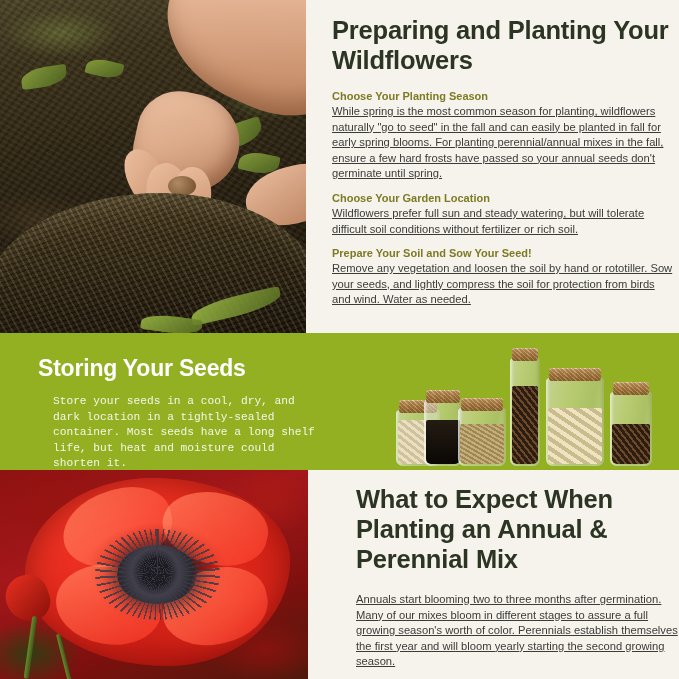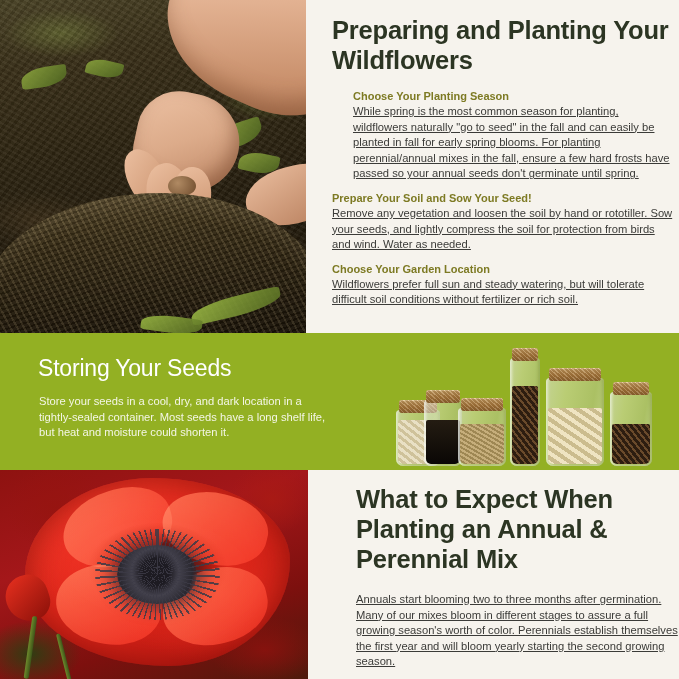--- a/index.html
+++ b/index.html
@@ -71,22 +71,22 @@
   #intro-text{position:absolute;left:306px;top:0;width:384px;height:333px;background:#f6f3ed;}
   .h1{font-size:25.5px;line-height:30px;font-weight:bold;color:#2c3523;
       letter-spacing:-.2px;margin:0;}
   .subhead{font-size:11px;font-weight:bold;color:#7d7a23;margin:0 0 1px 0;line-height:14px;}
   .body{font-size:11.2px;line-height:15.6px;color:#3b3b38;margin:0;text-decoration:underline;}
   .blk{margin-top:9px;}
 
   
   #storing-band{position:absolute;left:0;top:333px;width:679px;height:137px;
     background:#93b023;overflow:hidden;}
-  .h2{font-size:23px;font-weight:normal;color:#ffffff;margin:0;line-height:27px;letter-spacing:-.2px;}
-  .body-light{font-size:11.2px;line-height:15.6px;color:#f4f6e6;margin:1px;}
+  .h2{font-size:23px;font-weight:bold;color:#ffffff;margin:0;line-height:27px;letter-spacing:-.2px;}
+  .body-light{font-size:11.2px;line-height:15.6px;color:#f4f6e6;margin:15px;font-family:Liberation Mono, monospace;}
 
   
   #jars-photo{position:absolute;left:386px;top:4px;width:293px;height:133px;}
   .jar{position:absolute;bottom:4px;}
   .jar .glass{position:absolute;bottom:0;left:0;right:0;top:10px;
     background:linear-gradient(100deg,rgba(226,233,214,.62) 0%,rgba(244,248,238,.40) 30%,
                rgba(200,212,178,.45) 70%,rgba(232,238,220,.55) 100%);
     border-radius:4px 4px 7px 7px;
     box-shadow:inset 2px 0 3px rgba(255,255,255,.55),inset -2px 0 3px rgba(90,110,30,.25);}
   .jar .fill{position:absolute;left:2px;right:2px;bottom:2px;border-radius:2px 2px 5px 5px;}
@@ -170,33 +170,33 @@
     <div class="seeds"></div>
     <div class="mound"></div>
     <div class="leaf l5"></div>
     <div class="leaf l6"></div>
   </div>
 
   <div id="intro-text">
     <div style="padding:15px 14px 0 26px;">
       <h1 class="h1">Preparing and Planting Your Wildflowers</h1>
 
-      <div class="blk" style="margin-top:14px;margin-left:21px;">
+      <div class="blk" style="margin-top:14px;">
         <p class="subhead">Choose Your Planting Season</p>
         <p class="body">While spring is the most common season for planting, wildflowers naturally "go to seed" in the fall and can easily be planted in fall for early spring blooms. For planting perennial/annual mixes in the fall, ensure a few hard frosts have passed so your annual seeds don't germinate until spring.</p>
+      </div>
+
+      <div class="blk">
+        <p class="subhead">Choose Your Garden Location</p>
+        <p class="body">Wildflowers prefer full sun and steady watering, but will tolerate difficult soil conditions without fertilizer or rich soil.</p>
       </div>
 
       <div class="blk">
         <p class="subhead">Prepare Your Soil and Sow Your Seed!</p>
         <p class="body">Remove any vegetation and loosen the soil by hand or rototiller. Sow your seeds, and lightly compress the soil for protection from birds and wind. Water as needed.</p>
-      </div>
-
-      <div class="blk">
-        <p class="subhead">Choose Your Garden Location</p>
-        <p class="body">Wildflowers prefer full sun and steady watering, but will tolerate difficult soil conditions without fertilizer or rich soil.</p>
       </div>
     </div>
   </div>
 
   <div id="storing-band">
 
     <div style="position:absolute;left:38px;top:22px;width:300px;">
       <h2 class="h2">Storing Your Seeds</h2>
       <p class="body-light" style="margin-top:12px;">Store your seeds in a cool, dry, and dark location in a tightly-sealed container. Most seeds have a long shelf life, but heat and moisture could shorten it.</p>
     </div>

